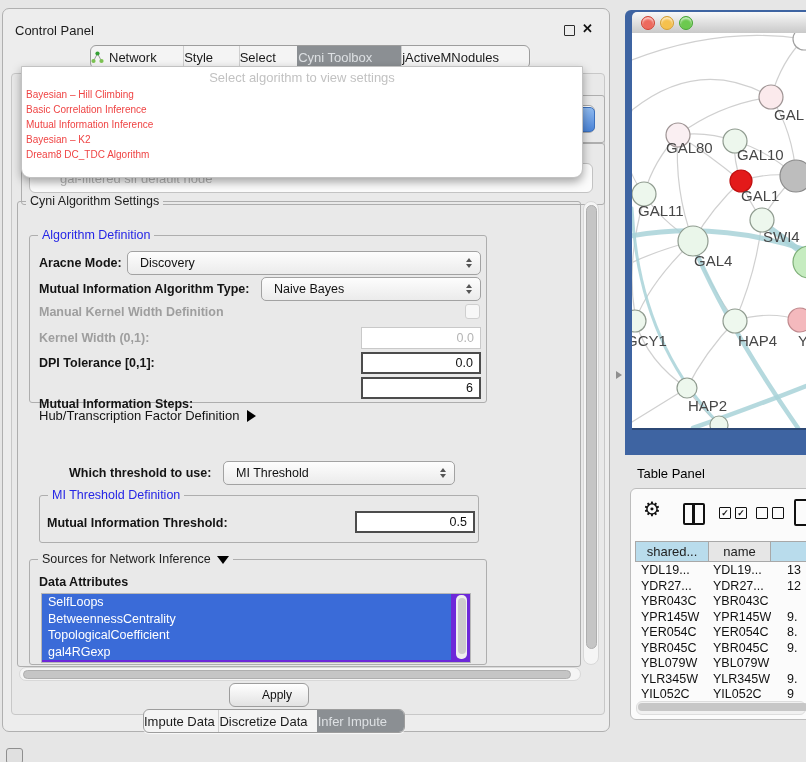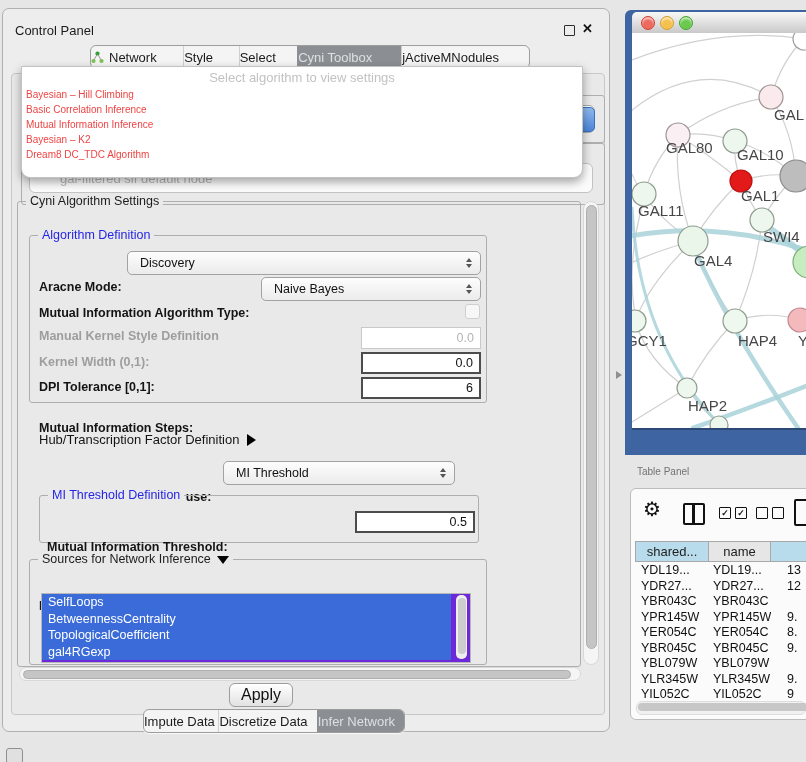--- a/index.html
+++ b/index.html
@@ -37,21 +37,21 @@
     border-radius:6px;background:#fbfbfb;font-size:13px;color:#b6b6b6;
     display:flex;align-items:center;padding-left:30px;box-sizing:border-box;}
   
   #algo-overlay{left:18px;top:57px;width:560px;height:110px;background:#fff;
     border:1px solid #c2c2c2;border-radius:0 0 9px 9px;box-shadow:0 4px 10px rgba(0,0,0,.35);z-index:6;}
   #algo-ph{position:absolute;top:3px;left:0;width:100%;text-align:center;font-size:13px;color:#c2c2c2;}
   #algo-items{position:absolute;top:20px;left:4px;right:4px;}
   .algo-item{font-size:10px;color:#ef4444;height:15px;line-height:15px;white-space:nowrap;}
   .algo-item.sel{font-weight:bold;}
   
-  .lbl{position:absolute;font-size:12.5px;font-weight:bold;color:#141414;white-space:nowrap;margin-top:24px;}
+  .lbl{position:absolute;font-size:12.5px;font-weight:bold;color:#141414;white-space:nowrap;}
   .lbl.dis{color:#9e9e9e;}
   .lbl.plain{font-weight:normal;}
   .combo{position:absolute;border:1px solid #a2a2a2;border-radius:5px;
     background:linear-gradient(#fdfdfd,#ebebeb);font-size:12.5px;color:#111;
     display:flex;align-items:center;padding-left:12px;box-sizing:border-box;height:24px;}
   .spin{position:absolute;right:8px;top:50%;transform:translateY(-50%);
     display:flex;flex-direction:column;gap:2px;}
   .spin i{display:block;width:0;height:0;border-left:3.5px solid transparent;border-right:3.5px solid transparent;}
   .spin .up{border-bottom:4.5px solid #555;}
   .spin .dn{border-top:4.5px solid #555;}
@@ -67,39 +67,39 @@
     border-right:6px solid transparent;border-top:8px solid #000;vertical-align:-1px;margin-left:6px;}
   #attr-listbox{left:38px;top:584px;width:428px;height:68px;background:#6d28d9;
     border:1px solid #b7b7b7;overflow:hidden;}
   .attr-item{height:16.5px;line-height:16.5px;font-size:12.5px;color:#fff;padding-left:6px;
     width:403px;white-space:nowrap;}
   #attr-vtrack{left:453px;top:586px;width:11px;height:64px;background:#efefef;border-radius:5px;}
   #attr-vthumb{left:454.5px;top:589px;width:8px;height:56px;background:#cccccc;border-radius:4px;}
   .track{position:absolute;background:#f5f5f5;border:1px solid #d8d8d8;border-radius:8px;box-sizing:border-box;}
   .thumb{position:absolute;background:#c5c5c5;border:1px solid #aeaeae;border-radius:6px;box-sizing:border-box;}
   #apply-btn{left:226px;top:674px;width:62px;height:22px;border:1px solid #9d9d9d;border-radius:6px;
-    background:linear-gradient(#ffffff,#e2e2e2);font-size:16px;color:#111;
-    display:flex;align-items:center;justify-content:center;}
+    background:linear-gradient(#ffffff,#e2e2e2);font-size:12px;color:#111;
+    display:flex;align-items:center;justify-content:center;padding-left:16px;}
   
   #splitter-arrow{left:616px;top:371px;width:0;height:0;border-top:4px solid transparent;
     border-bottom:4px solid transparent;border-left:6px solid #8f8f8f;}
   
   #net-frame{left:625px;top:10px;width:181px;height:445px;background:#3e64a2;border-radius:6px 0 0 0;}
   #net-titlebar{left:632px;top:12px;width:174px;height:21px;
     background:linear-gradient(#f8f8f8,#c9c9c9);border-bottom:1px solid #8f8f8f;border-radius:5px 0 0 0;}
   .light{position:absolute;top:16px;width:12px;height:12px;border-radius:50%;
     box-shadow:inset 0 2px 2px rgba(255,255,255,.65);}
   #light-red{left:641px;background:#ed6a5e;border:1px solid #cf4436;}
   #light-yellow{left:660px;background:#f5c14e;border:1px solid #d49f34;}
   #light-green{left:679px;background:#6cc94f;border:1px solid #47a636;}
   #net-svg{left:632px;top:33px;width:174px;height:395px;background:#fff;overflow:hidden;}
   #net-shadow{left:632px;top:428px;width:174px;height:2px;background:rgba(0,0,0,.28);}
   .nlabel{font-family:"Liberation Sans",sans-serif;font-size:15px;fill:#474747;}
   
-  #table-title{left:637px;top:466px;font-size:10px;color:#737373;}
+  #table-title{left:637px;top:466px;font-size:13px;color:#000000;}
   #table-panel{left:630px;top:488px;width:176px;height:230px;background:#fbfbfb;
     border:1px solid #bdbdbd;border-radius:6px 0 0 6px;overflow:hidden;}
   #tp-gear{left:12px;top:8px;font-size:20px;color:#111;}
   #tp-colicon{left:52px;top:14px;width:18px;height:18px;border:2.5px solid #111;border-radius:2px;}
   #tp-colicon i{position:absolute;left:7px;top:0;width:2.5px;height:18px;background:#111;display:block;}
   .cb{position:absolute;width:10px;height:10px;border:1.8px solid #111;border-radius:1px;
     font-size:9px;line-height:10px;text-align:center;font-weight:bold;color:#111;}
   #tp-docicon{left:163px;top:10px;width:18px;height:23px;border:2.5px solid #111;border-radius:2px;}
   .hcell{position:absolute;top:52px;height:21px;border:1px solid #a8a8a8;box-sizing:border-box;
     font-size:13px;color:#222;text-align:center;line-height:20px;}
@@ -191,21 +191,21 @@
         </span>
     </div>
     <div class="lbl" style="left:36px;top:273px">Mutual Information Algorithm Type:</div>
     <div class="combo" style="left:258px;top:268px;width:220px">
       <span>Naive Bayes</span>
       <span class="spin">
           <i class="up"></i>
           <i class="dn"></i>
         </span>
     </div>
-    <div class="lbl dis" style="left:36px;top:296px">Manual Kernel Style Definition</div>
+    <div class="lbl dis" style="left:36px;top:296px">Manual Kernel Width Definition</div>
     <div id="mk-check" class="abs"></div>
     <div class="lbl dis" style="left:36px;top:322px">Kernel Width (0,1):</div>
     <div class="field dis" style="left:358px;top:318px">
       <span>0.0</span>
     </div>
     <div class="lbl" style="left:36px;top:347px">DPI Tolerance [0,1]:</div>
     <div class="field hot" style="left:358px;top:343px">
       <span>0.0</span>
     </div>
     <div class="lbl" style="left:36px;top:388px">Mutual Information Steps:</div>
@@ -259,21 +259,21 @@
     </div>
 
     <div id="bottom-tabs" class="tabbar abs">
       <div class="tab" style="width:75px">
         <span>Impute Data</span>
       </div>
       <div class="tab" style="width:98px">
         <span>Discretize Data</span>
       </div>
       <div class="tab sel" style="width:87px">
-        <span>Infer Network</span>
+        <span>Infer Impute</span>
       </div>
     </div>
   </div>
 
   <div id="splitter-arrow" class="abs"></div>
 
   <div id="net-frame" class="abs"></div>
   <div id="net-titlebar" class="abs"></div>
   <div id="light-red" class="light abs"></div>
   <div id="light-yellow" class="light abs"></div>

